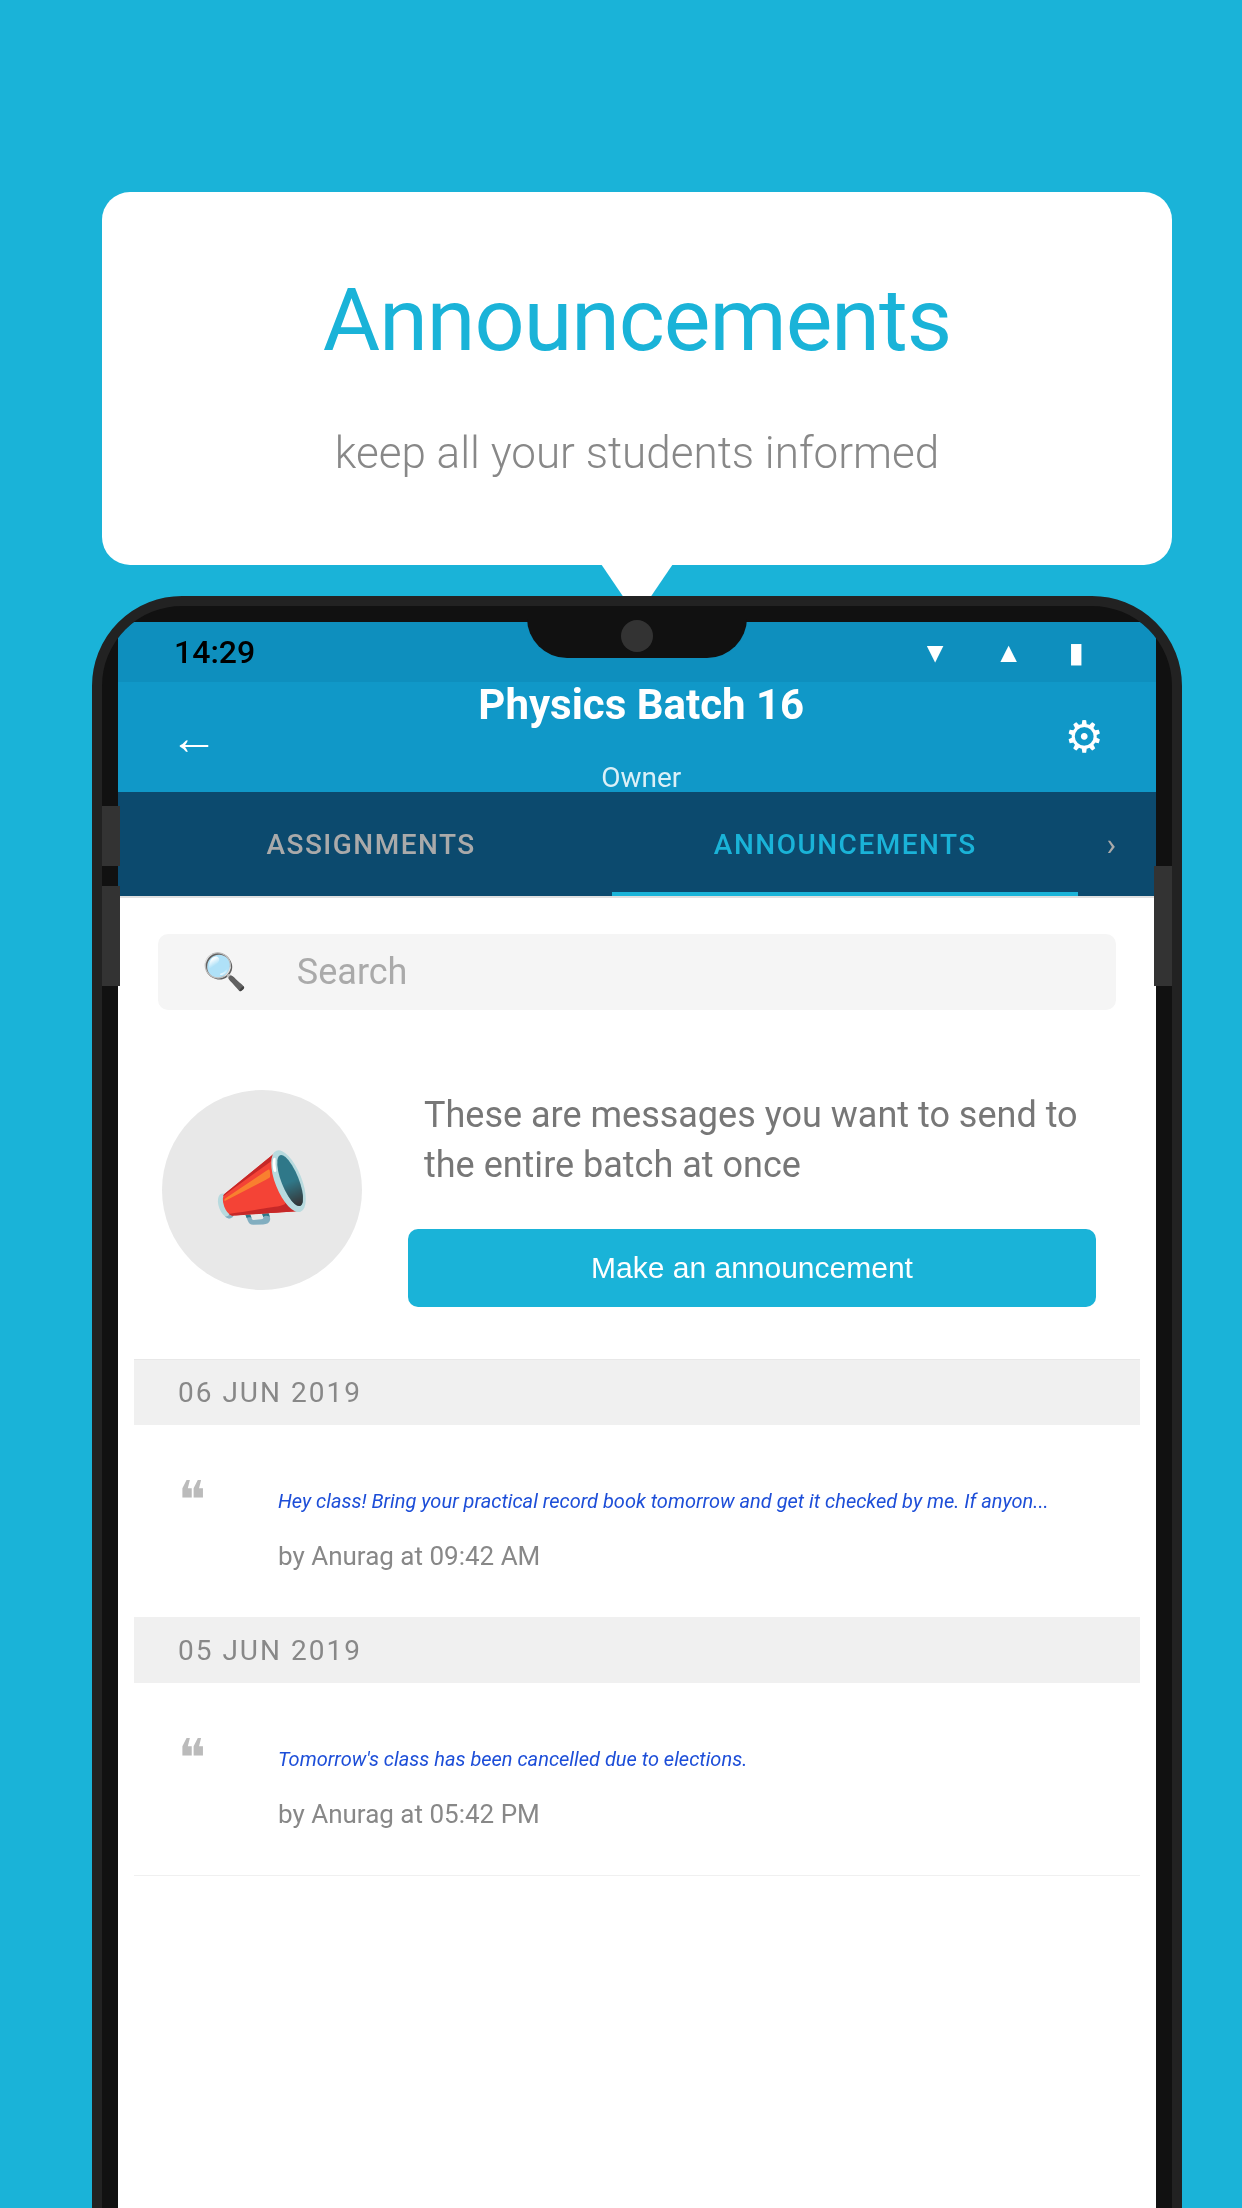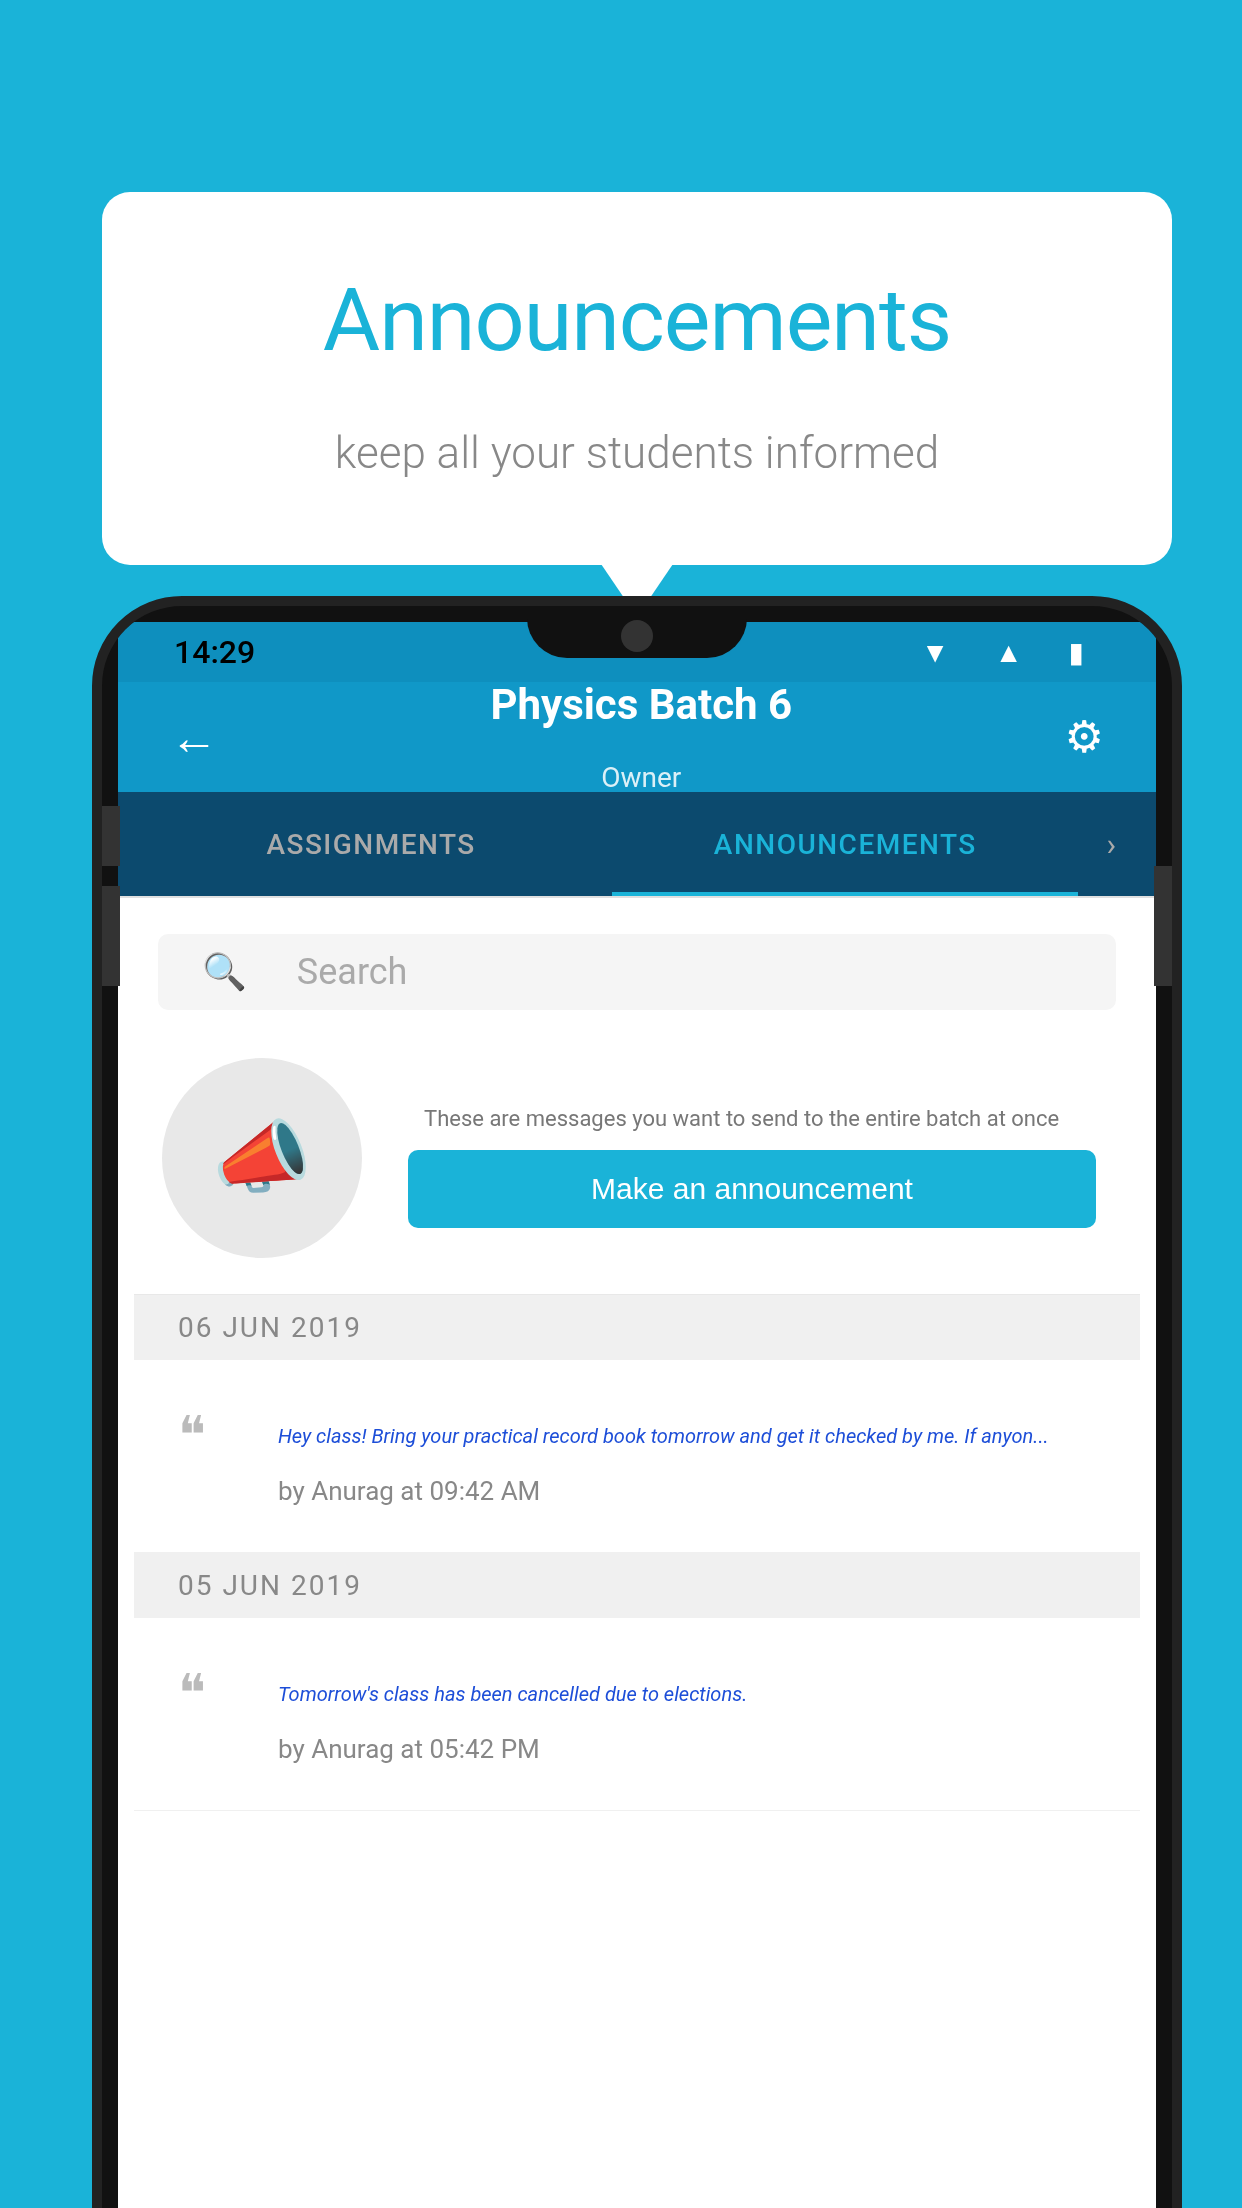--- a/index.html
+++ b/index.html
@@ -269,22 +269,23 @@
       font-size: 80px;
       color: #555;
     }
 
     .promo-right {
       flex: 1;
     }
 
     .promo-desc {
       color: #777;
-      font-size: 22px;
+      font-size: 36px;
       line-height: 1.4;
+      margin-bottom: 22px;
     }
 
     .announce-btn {
       background: #1ab3d8;
       color: white;
       border: none;
       border-radius: 10px;
       padding: 22px 36px;
       font-size: 30px;
       font-weight: 500;
@@ -398,21 +399,21 @@
     <div class="status-icons">
       <span class="wifi-icon">▼</span>
       <span class="signal-icon">▲</span>
       <span class="battery-icon">▮</span>
     </div>
   </div>
 
   <div class="app-header">
     <span class="back-btn">←</span>
     <div class="header-center">
-      <div class="header-title">Physics Batch 6</div>
+      <div class="header-title">Physics Batch 16</div>
       <div class="header-subtitle">Owner</div>
     </div>
     <span class="gear-btn">⚙</span>
   </div>
 
   <div class="tabs-bar">
     <div class="tab">
       <span>ASSIGNMENTS</span>
     </div>
     <div class="tab active">

